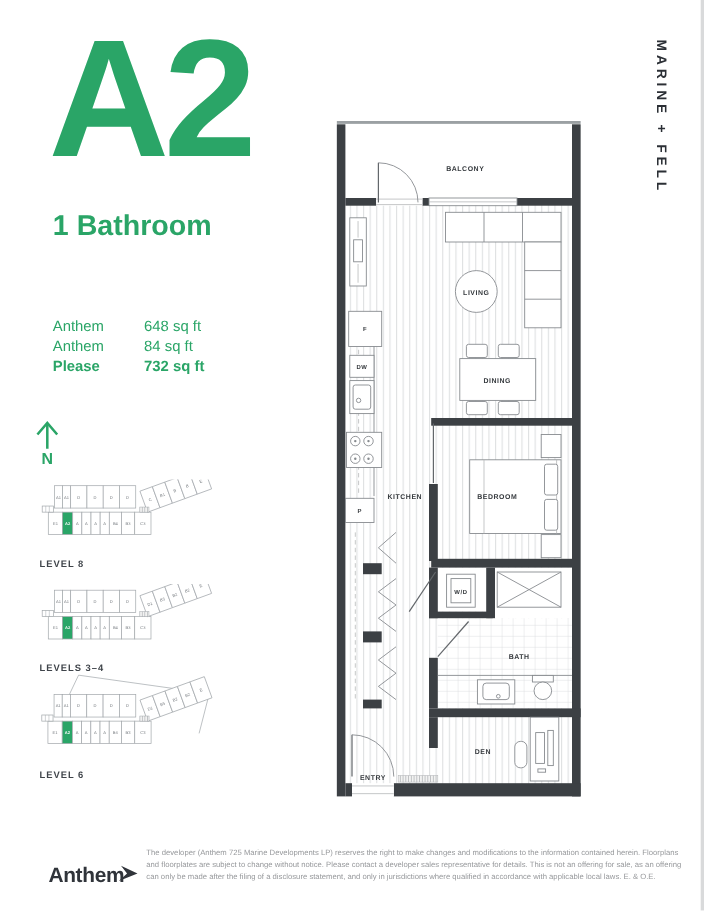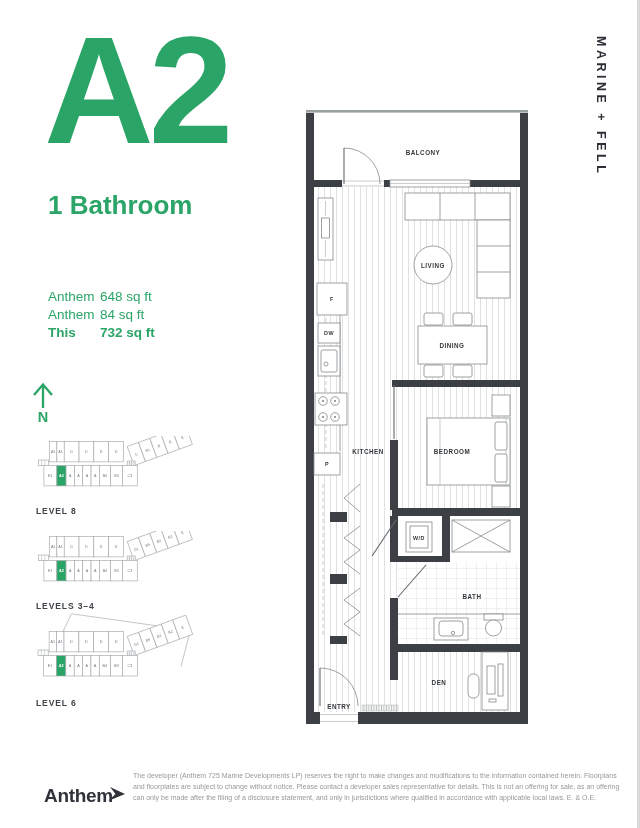--- a/index.html
+++ b/index.html
@@ -7,21 +7,21 @@
         font-family:"Liberation Sans",sans-serif;color:#2e3237;text-decoration:underline;}
   .edge{position:absolute;right:0;top:0;width:3px;height:828px;background:#d9dadb;}
 
   
   .unit-code{position:absolute;left:44px;top:14px;font-size:152px;line-height:1.0;
              font-weight:700;letter-spacing:-5px;color:#2aa567;}
   .unit-type{position:absolute;left:48px;top:189px;font-size:26px;line-height:1.28;
              font-weight:700;color:#2aa567;}
   .areas{position:absolute;left:48px;top:288px;font-size:13.5px;color:#2aa567;}
   .area-row{display:grid;grid-template-columns:52px 52px;line-height:18px;}
-  .area-row .val{white-space:nowrap;}
+  .area-row .val{text-align:right;white-space:nowrap;margin-left:31px;}
   .area-row.total{font-weight:700;}
 
   
   .brand-vert{position:absolute;left:594px;top:36px;writing-mode:vertical-rl;
               font-size:12.5px;font-weight:700;letter-spacing:3.5px;color:#2b2f35;}
 
   
   .compass{position:absolute;left:30px;top:381px;}
   .keyplan{position:absolute;left:36px;}
   .kp-0{top:436px;} .kp-1{top:531px;} .kp-2{top:611px;}
@@ -57,21 +57,21 @@
   <div class="areas">
     <div class="area-row">
       <span>Anthem</span>
       <span class="val">648 sq ft</span>
     </div>
     <div class="area-row">
       <span>Anthem</span>
       <span class="val">84 sq ft</span>
     </div>
     <div class="area-row total">
-      <span>This</span>
+      <span>Please</span>
       <span class="val">732 sq ft</span>
     </div>
   </div>
 
   <div class="brand-vert">MARINE + FELL</div>
 
   <svg class="compass" width="28" height="44" viewBox="0 0 28 44">
     <path d="M13,27 V5" fill="none" stroke="#2aa567" stroke-width="2.3"></path>
     <path d="M4,14 L13,3.5 L22,14" fill="none" stroke="#2aa567" stroke-width="2.3"></path>
     <text x="13" y="41" text-anchor="middle" font-size="14.5" font-weight="700" fill="#2aa567">N</text>

